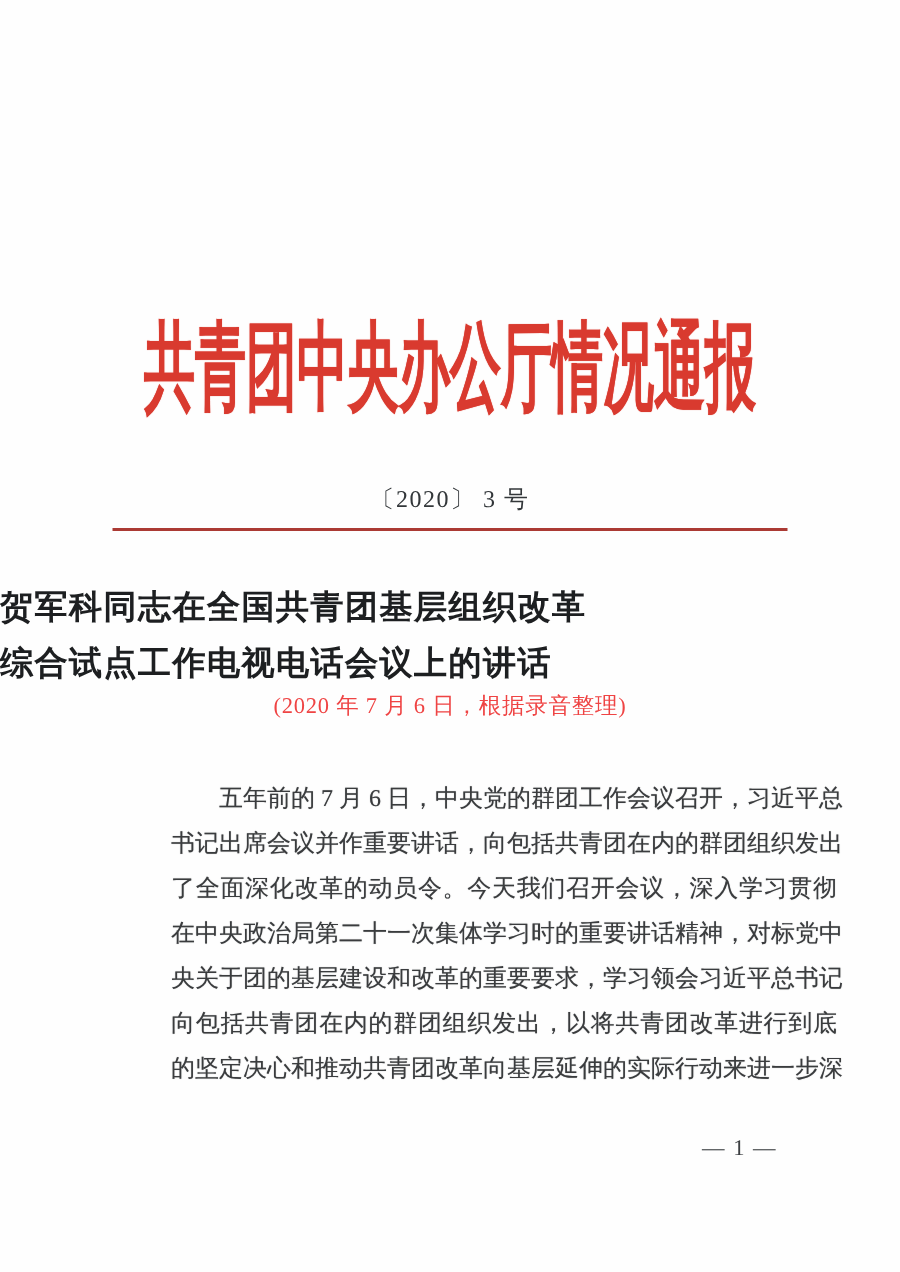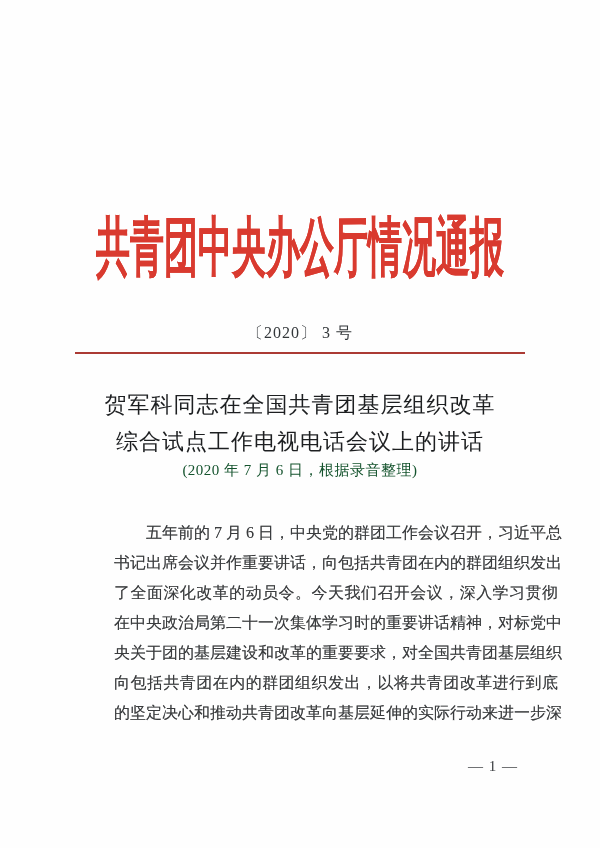--- a/index.html
+++ b/index.html
@@ -56,36 +56,35 @@
     width: 450px;
     height: 2px;
     background: #ab3a34;
   }
   
   .doc-title {
     position: absolute;
     top: 386px;
     left: 0;
     width: 100%;
-    text-align: center;
     font-size: 22px;
-    font-weight: normal;
+    font-weight: bold;
     line-height: 37px;
     color: #1d1f21;
     letter-spacing: 1px;
   }
   
   .date-note {
     position: absolute;
     top: 461px;
     left: 0;
     width: 100%;
     text-align: center;
     font-size: 15px;
-    color: #14532d;
+    color: #ef4444;
     letter-spacing: 0.5px;
   }
   
   .body-block {
     position: absolute;
     top: 518px;
     left: 78px;
     width: 444px;
     font-size: 16px;
     line-height: 30px;
@@ -129,20 +128,20 @@
     <div>综合试点工作电视电话会议上的讲话</div>
   </div>
 
   <div class="date-note">(2020 年 7 月 6 日，根据录音整理)</div>
 
   <div class="body-block">
       <div class="body-line">五年前的 7 月 6 日，中央党的群团工作会议召开，习近平总</div>
       <div class="body-line">书记出席会议并作重要讲话，向包括共青团在内的群团组织发出</div>
       <div class="body-line">了全面深化改革的动员令。今天我们召开会议，深入学习贯彻</div>
       <div class="body-line">在中央政治局第二十一次集体学习时的重要讲话精神，对标党中</div>
-      <div class="body-line">央关于团的基层建设和改革的重要要求，对全国共青团基层组织</div>
+      <div class="body-line">央关于团的基层建设和改革的重要要求，学习领会习近平总书记</div>
       <div class="body-line">向包括共青团在内的群团组织发出，以将共青团改革进行到底</div>
       <div class="body-line">的坚定决心和推动共青团改革向基层延伸的实际行动来进一步深</div>
     </div>
 
   <div class="page-number">— 1 —</div>
 
 </div>
 
 </body></html>

